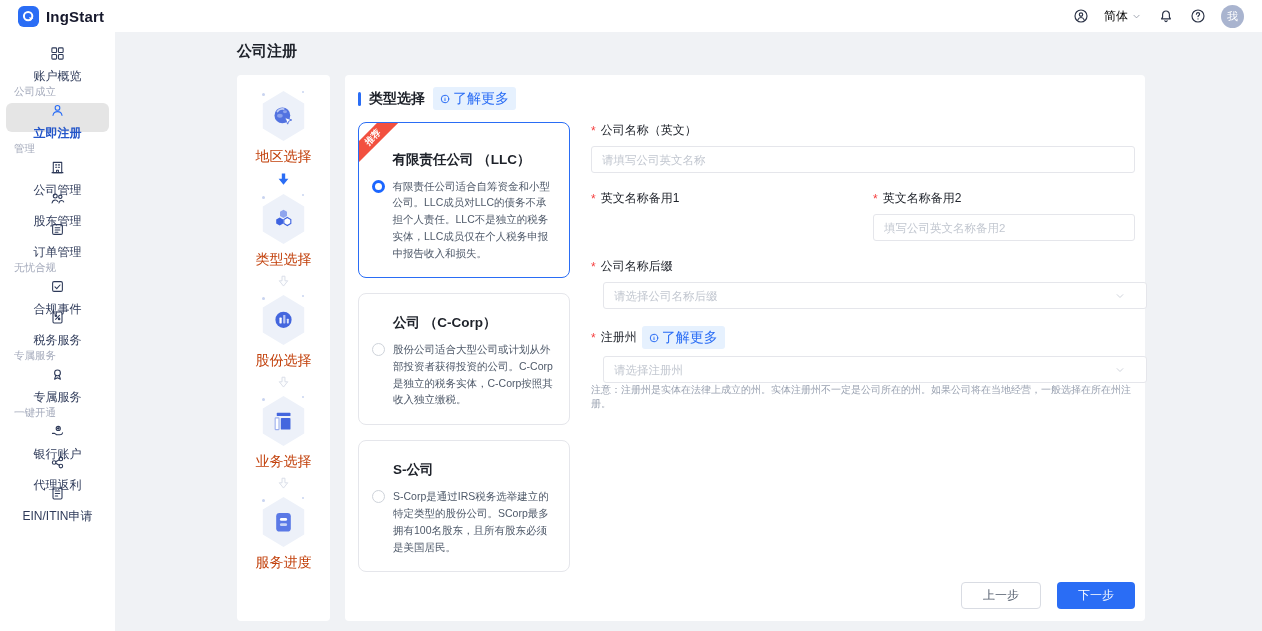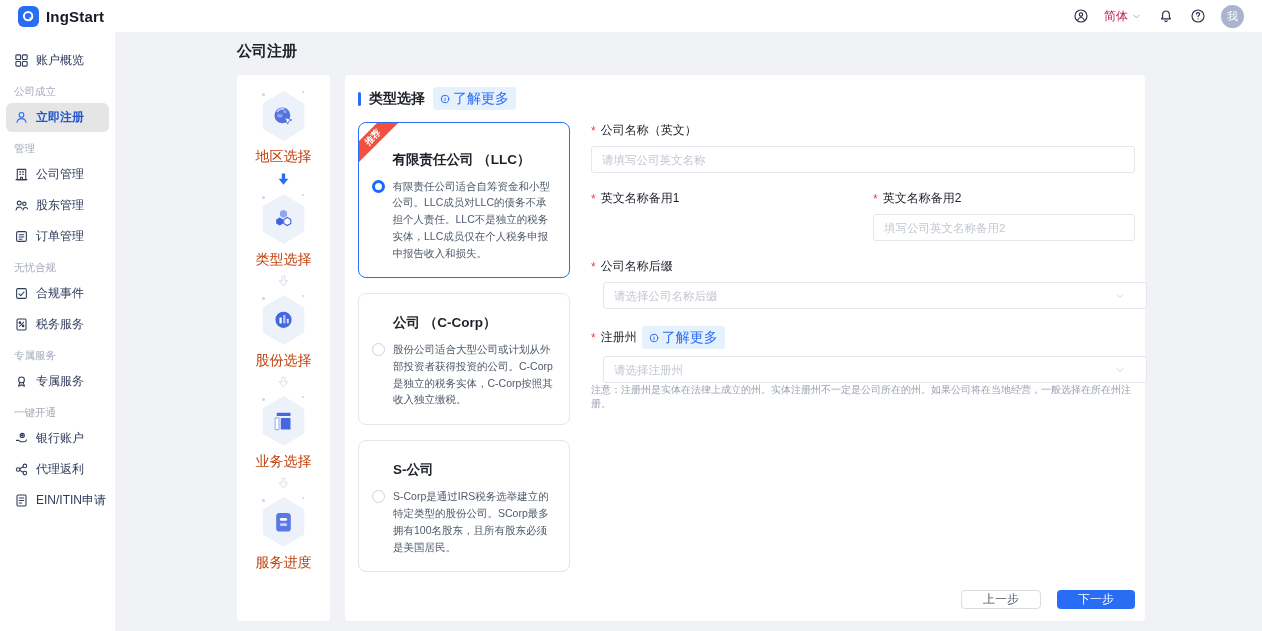--- a/index.html
+++ b/index.html
@@ -10,36 +10,37 @@
   }
   
   .header {
     position:absolute; left:0; top:0; right:0; height:32px; background:#fff;
     display:flex; justify-content:space-between; padding:0 18px; z-index:5;
   }
   .brand { display:flex; align-items:center; gap:7px; }
   .brand-name { font-size:15px; font-weight:700; color:#16182c; letter-spacing:.2px; }
   .header-right { display:flex; align-items:center; gap:15px; }
   .hicon { width:17px; height:17px; color:#2a3246; display:flex; align-items:center; justify-content:center; cursor:pointer; }
-  .lang { display:flex; align-items:center; gap:3px; font-size:12px; color:#be185d; cursor:pointer; }
+  .lang { display:flex; align-items:center; gap:3px; font-size:12px; color:#000000; cursor:pointer; }
   .lang .chev { width:11px; height:11px; color:#8a919f; display:flex; }
   .avatar {
     width:23px; height:23px; border-radius:50%; background:#a9b4cf; color:#fff;
     font-size:11px; display:flex; align-items:center; justify-content:center; cursor:pointer;
   }
   
   .sidebar {
     position:absolute; left:0; top:32px; bottom:0; width:115px; background:#fff;
     padding:12px 6px 0 6px; overflow:hidden;
   }
   .side-section-label { font-size:10.5px; color:#a5abbc; margin:10px 8px 4px 8px; }
   .side-item {
     height:29px; display:flex; align-items:center; gap:7px; padding:0 8px;
     border-radius:6px; font-size:12px; color:#2e3a59; cursor:pointer; margin:2px 0;
     white-space:nowrap;
+    flex-direction:column;
   }
   .side-item .sicon { width:15px; height:15px; flex:none; display:flex; color:#2e3a59; }
   .side-item.active { background:#e5e5e5; color:#2456c9; font-weight:600; }
   .side-item.active .sicon { color:#2a6df5; }
   
   .content { position:absolute; left:115px; top:32px; right:0; bottom:0; background:#f0f2f5; }
   .page-title { position:absolute; left:122px; top:10px; font-size:15px; font-weight:600; color:#1d2129; }
   
   .stepper-card {
     position:absolute; left:122px; top:43px; width:93px; height:546px; background:#fff;
@@ -99,21 +100,21 @@
   .ibox input {
     width:100%; height:27px; border:1px solid #e5e6eb; border-radius:3px; background:#fff;
     padding:0 10px; font-size:11.5px; color:#333; outline:none; font-family:inherit;
   }
   .ibox input::placeholder { color:#c2c7d0; }
   .ibox.select input { padding-right:26px; cursor:pointer;margin-left:12px; }
   .ibox .chev { position:absolute; right:9px; top:50%; transform:translateY(-50%); width:12px; height:12px; color:#c6cbd4; display:flex; pointer-events:none; }
   .note { font-size:10px; color:#9aa2b1; }
   
   .footer-btns { position:absolute; right:10px; bottom:12px; display:flex; gap:16px; }
-  .btn { height:19px; padding:0 21px; border-radius:4px; font-size:12px; display:flex; align-items:center; cursor:pointer; font-family:inherit; }
+  .btn { height:27px; padding:0 21px; border-radius:4px; font-size:12px; display:flex; align-items:center; cursor:pointer; font-family:inherit; }
   .btn.ghost { background:#fff; border:1px solid #d9dce3; color:#4e5969; }
   .btn.primary { background:#2a6df5; border:none; color:#fff; }
 </style>
 </head>
 <body>
 
 <div class="app">
 
   <div class="header">
     <div class="brand">

